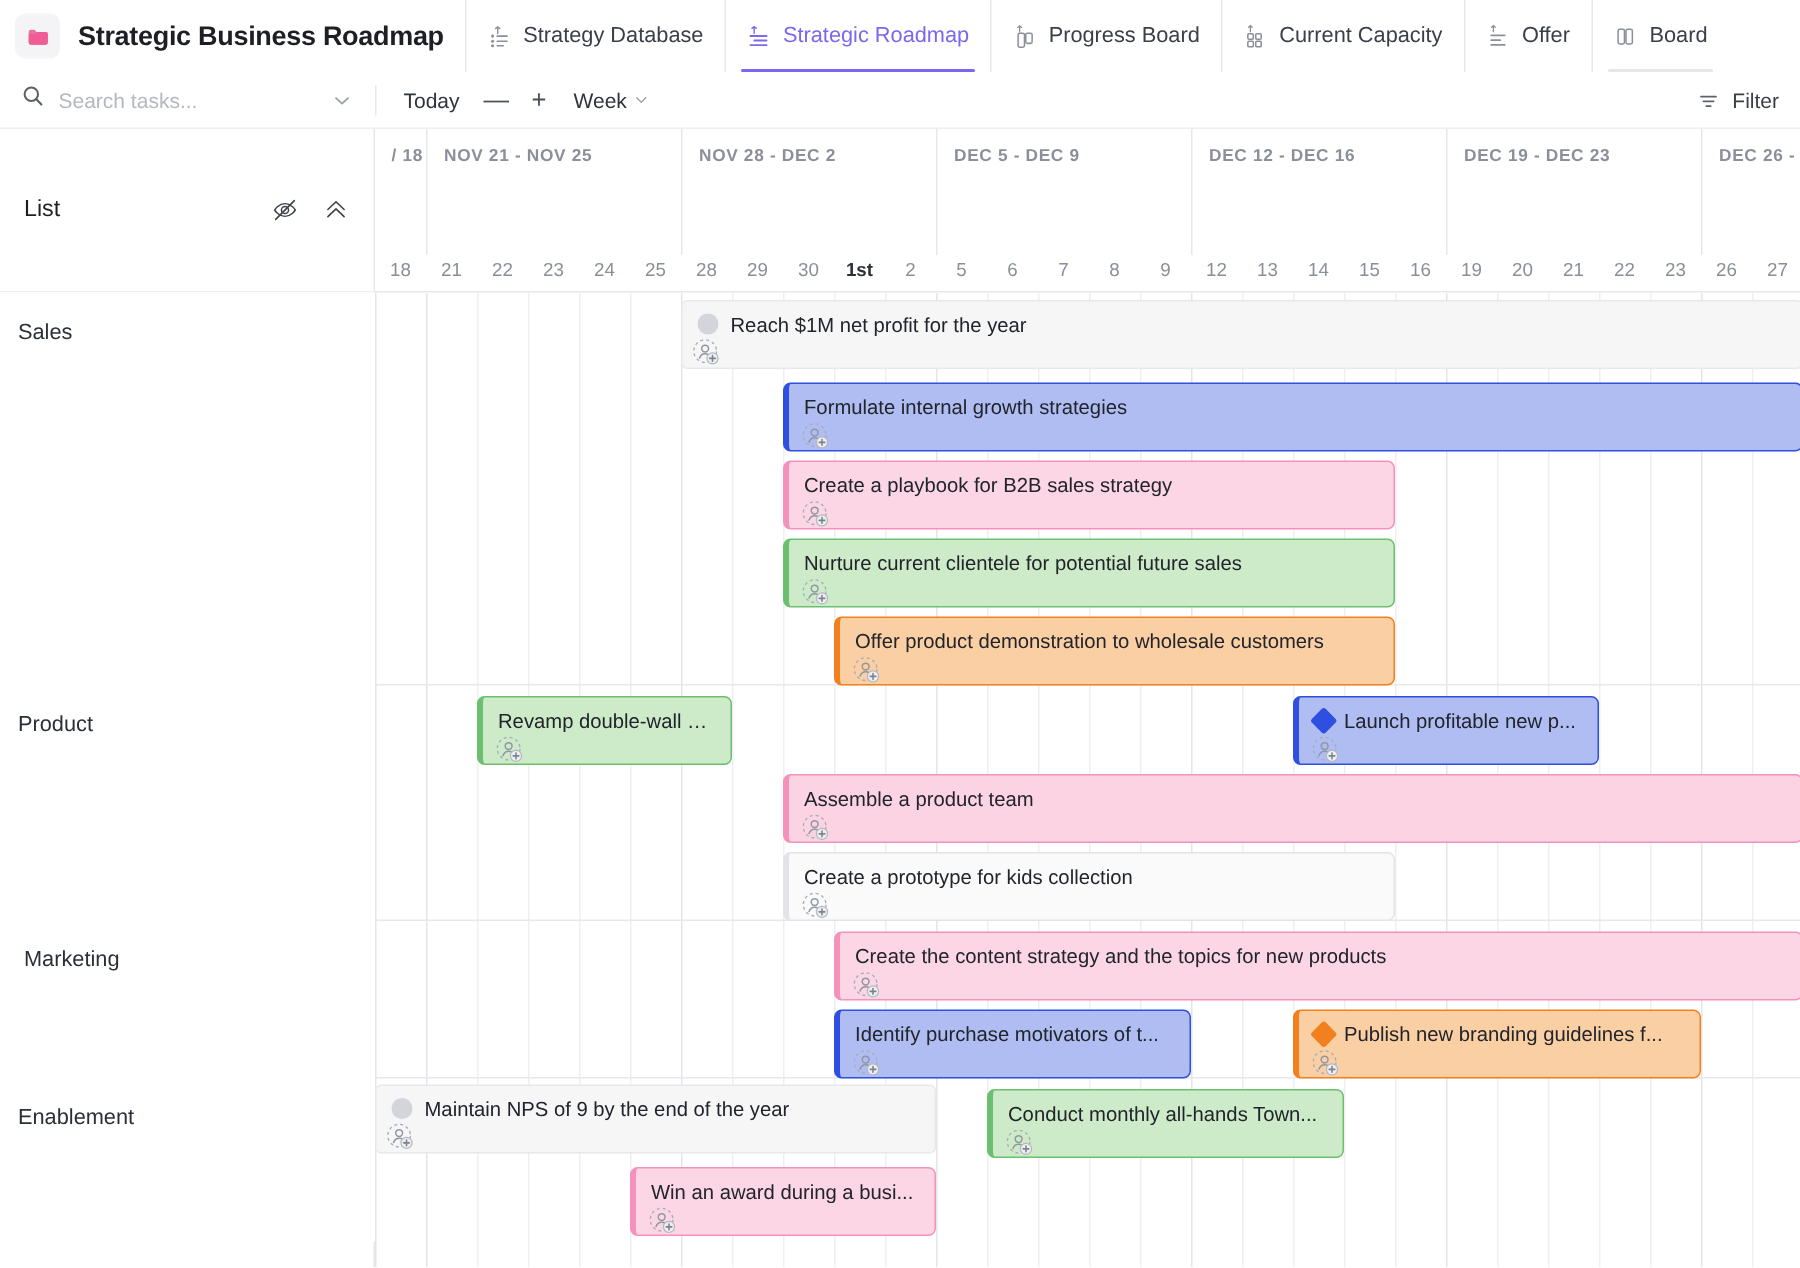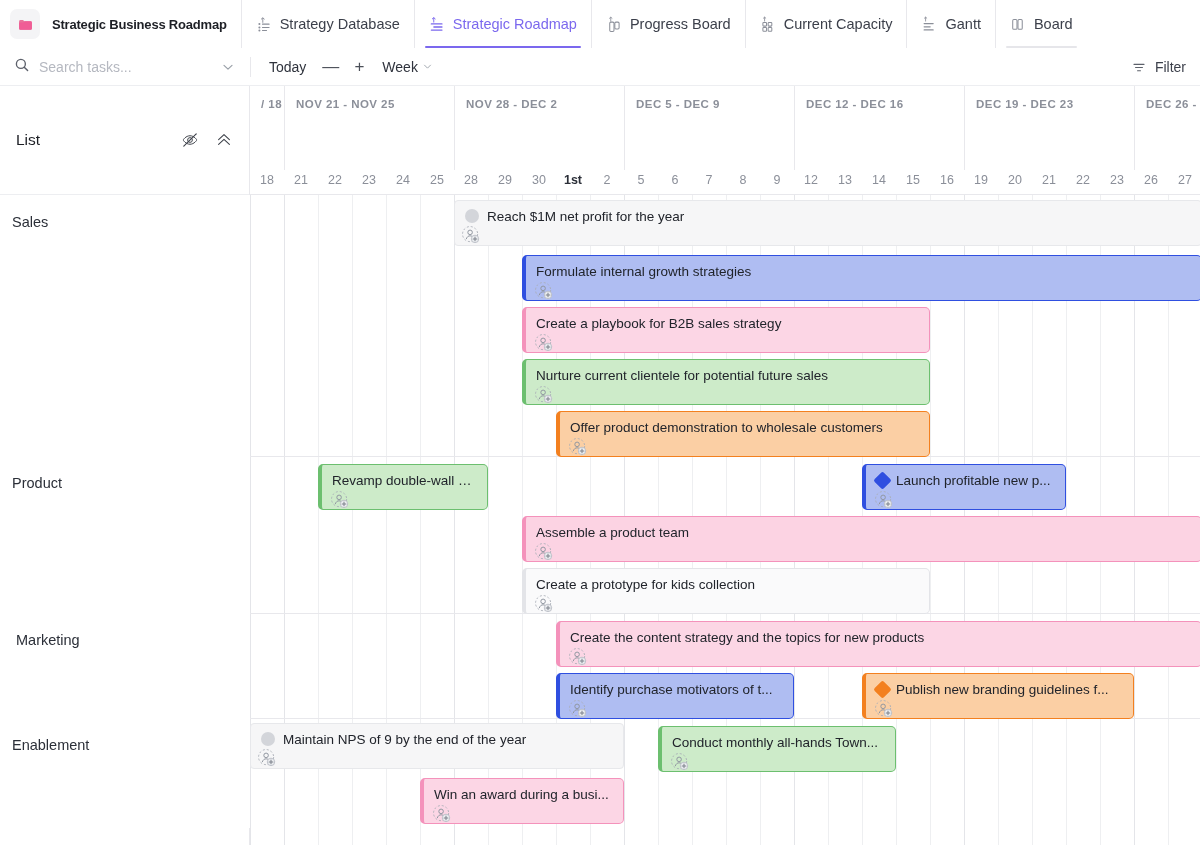--- a/index.html
+++ b/index.html
@@ -15,21 +15,21 @@
   .topbar {
     height: 48px; display: flex; align-items: center;
     padding: 0 0 0 10px; position: relative;
   }
   .folder-chip {
     width: 30px; height: 30px; border-radius: 7px; background: #f4f4f6;
     display: flex; align-items: center; justify-content: center;
     flex: 0 0 auto; margin-right: 12px;
   }
   .page-title {
-    font-size: 13px; font-weight: bold; letter-spacing: -0.2px;
+    font-size: 18px; font-weight: bold; letter-spacing: -0.2px;
     color: #1d1f25; white-space: nowrap; margin-right: 14px;
   }
   .tabs { display: flex; align-items: stretch; height: 48px; flex: 1 1 auto; min-width: 0; }
   .tab {
     display: flex; align-items: center; gap: 7px;
     padding: 0 14px; height: 48px; position: relative;
     font-size: 14.5px; color: #3b3f4a; white-space: nowrap; cursor: pointer;
     border-left: 1px solid #e8e8ec;
   }
   .tab .tab-label { line-height: 1; }
@@ -209,21 +209,21 @@
 
       <div class="tab">
         <span class="tab-icon">
           <svg width="17" height="17" viewBox="0 0 20 20" aria-hidden="true">
             <path d="M5.4 1.6v4.4M4 2.6 5.4 1.3l1.4 1.3" stroke="#8b8f99" stroke-width="1" fill="none" stroke-linecap="round"></path>
             <rect x="3" y="8.2" width="12" height="1.4" rx="0.7" fill="#8b8f99"></rect>
             <rect x="3" y="12" width="8.5" height="1.4" rx="0.7" fill="#8b8f99"></rect>
             <rect x="3" y="15.7" width="12" height="1.4" rx="0.7" fill="#8b8f99"></rect>
           </svg>
         </span>
-        <span class="tab-label">Gantt</span>
+        <span class="tab-label">Offer</span>
       </div>
 
       <div class="tab partial">
         <span class="tab-icon">
           <svg width="17" height="17" viewBox="0 0 20 20" aria-hidden="true">
             <rect x="3.2" y="4.2" width="5" height="11.5" rx="1.3" stroke="#8b8f99" stroke-width="1.2" fill="none"></rect>
             <rect x="9.4" y="4.2" width="5" height="11.5" rx="1.3" stroke="#8b8f99" stroke-width="1.2" fill="none"></rect>
           </svg>
         </span>
         <span class="tab-label">Board</span>

